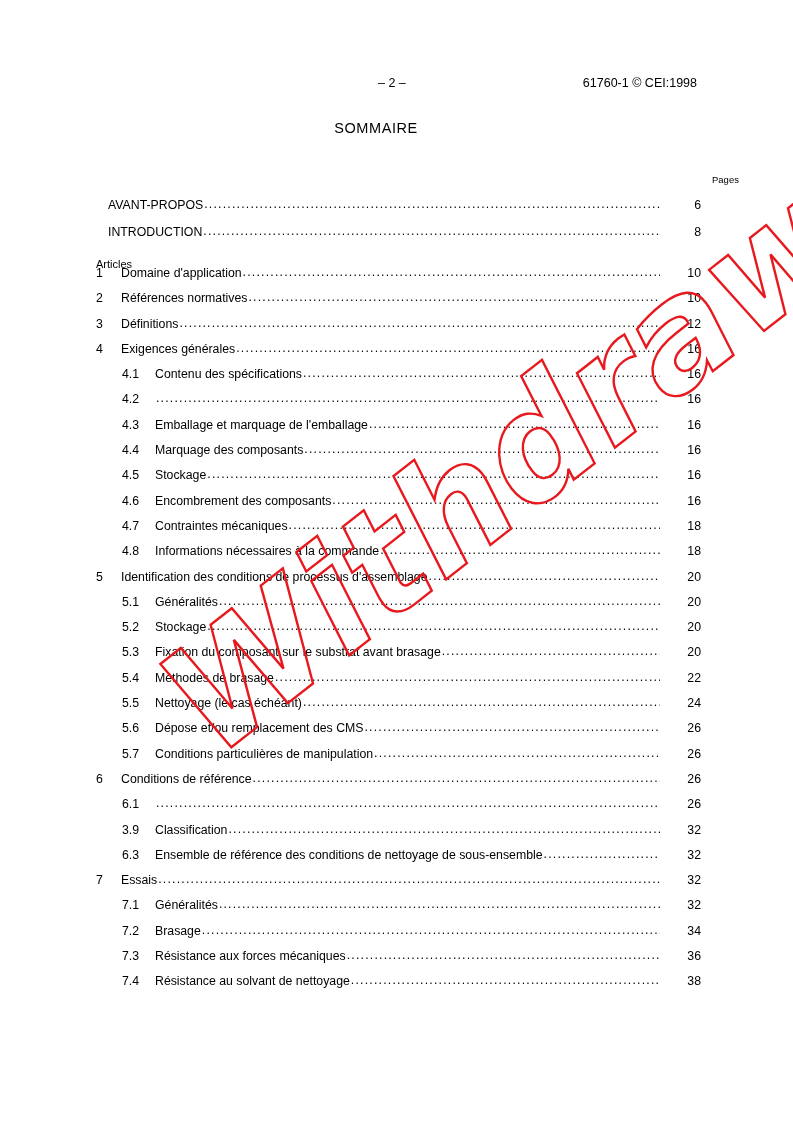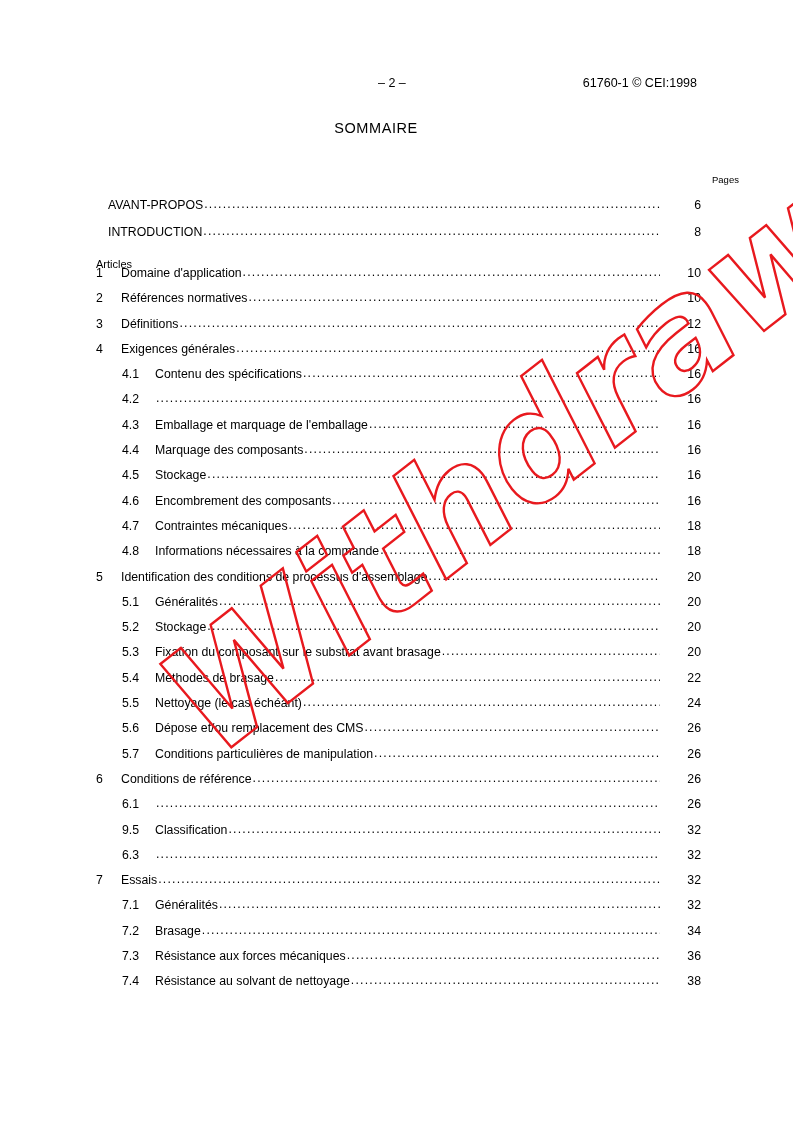--- a/index.html
+++ b/index.html
@@ -326,28 +326,29 @@
         <span class="toc-page">26</span>
       </div>
       <div class="toc-row">
         <span class="toc-indent"></span>
         <span class="toc-subnum">6.1</span>
         <span class="toc-leader">........................................................................................................................................................................................................</span>
         <span class="toc-page">26</span>
       </div>
       <div class="toc-row">
         <span class="toc-indent"></span>
-        <span class="toc-subnum">9.5</span>
+        <span class="toc-subnum">3.9</span>
         <span class="toc-text">Classification</span>
         <span class="toc-leader">........................................................................................................................................................................................................</span>
         <span class="toc-page">32</span>
       </div>
       <div class="toc-row">
         <span class="toc-indent"></span>
         <span class="toc-subnum">6.3</span>
+        <span class="toc-text">Ensemble de référence des conditions de nettoyage de sous-ensemble</span>
         <span class="toc-leader">........................................................................................................................................................................................................</span>
         <span class="toc-page">32</span>
       </div>
       <div class="toc-row">
         <span class="toc-num">7</span>
         <span class="toc-text">Essais</span>
         <span class="toc-leader">........................................................................................................................................................................................................</span>
         <span class="toc-page">32</span>
       </div>
       <div class="toc-row">

